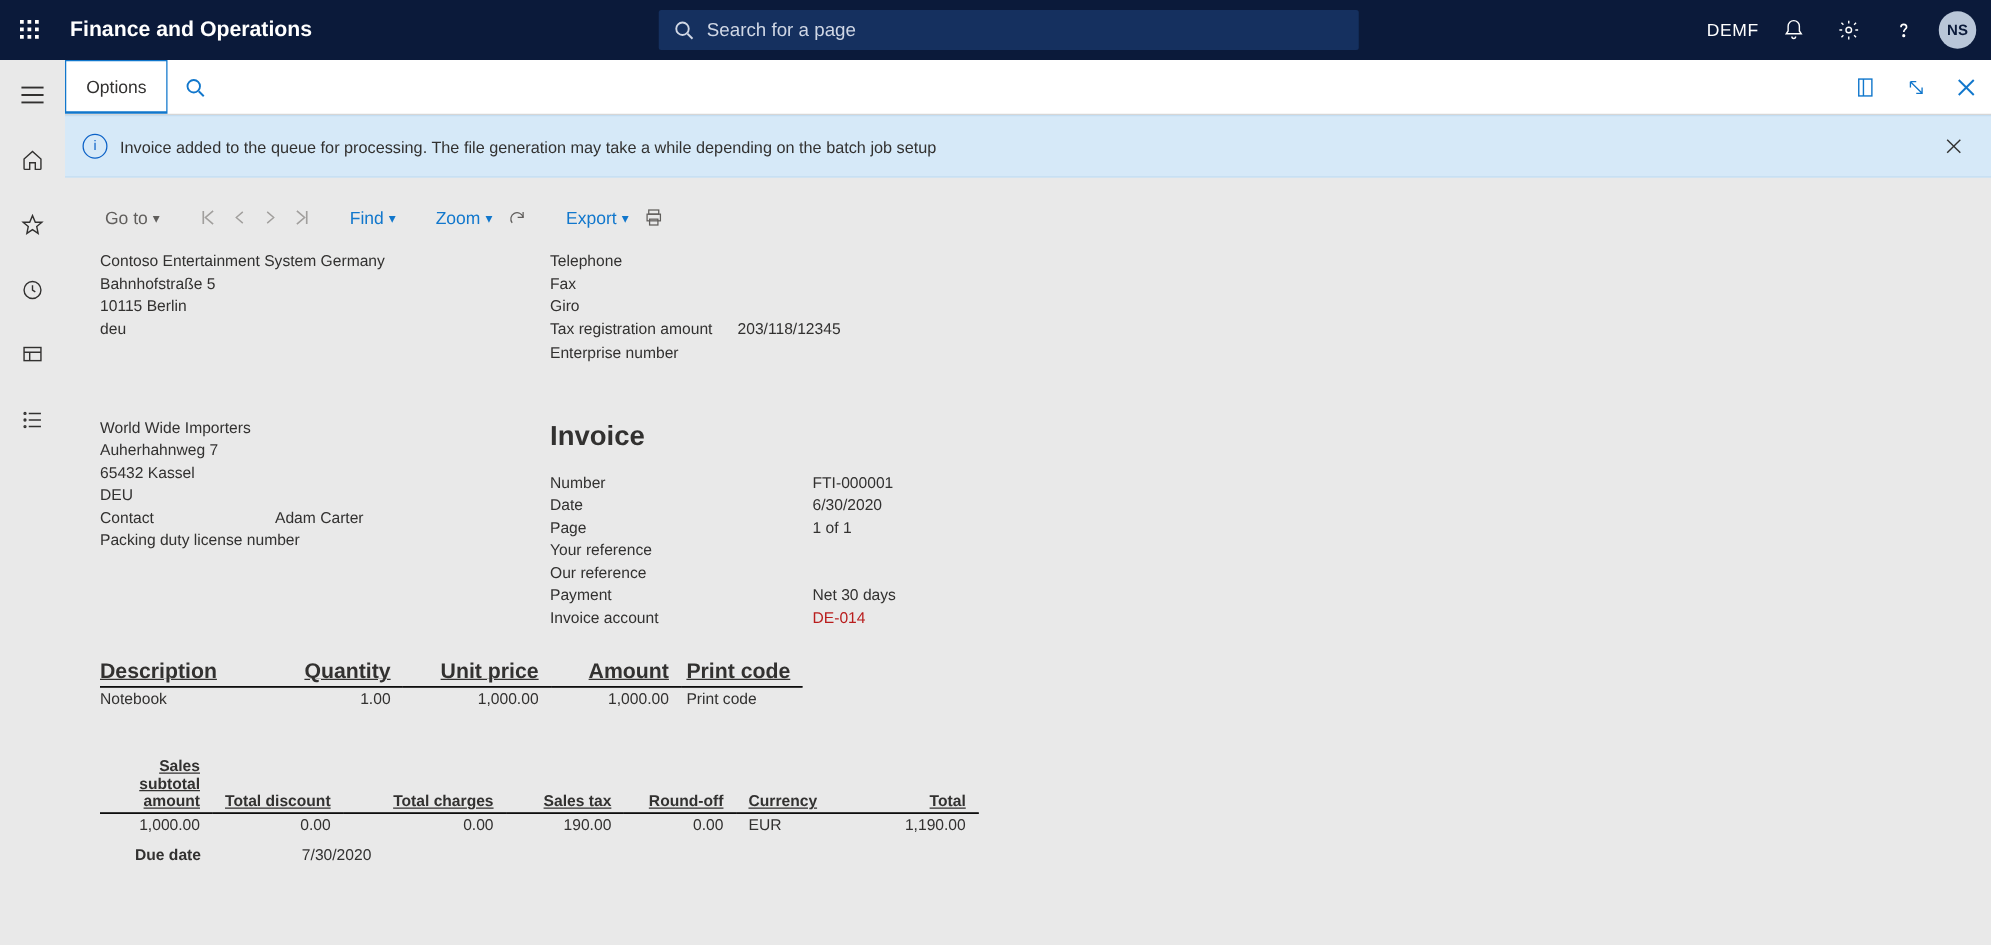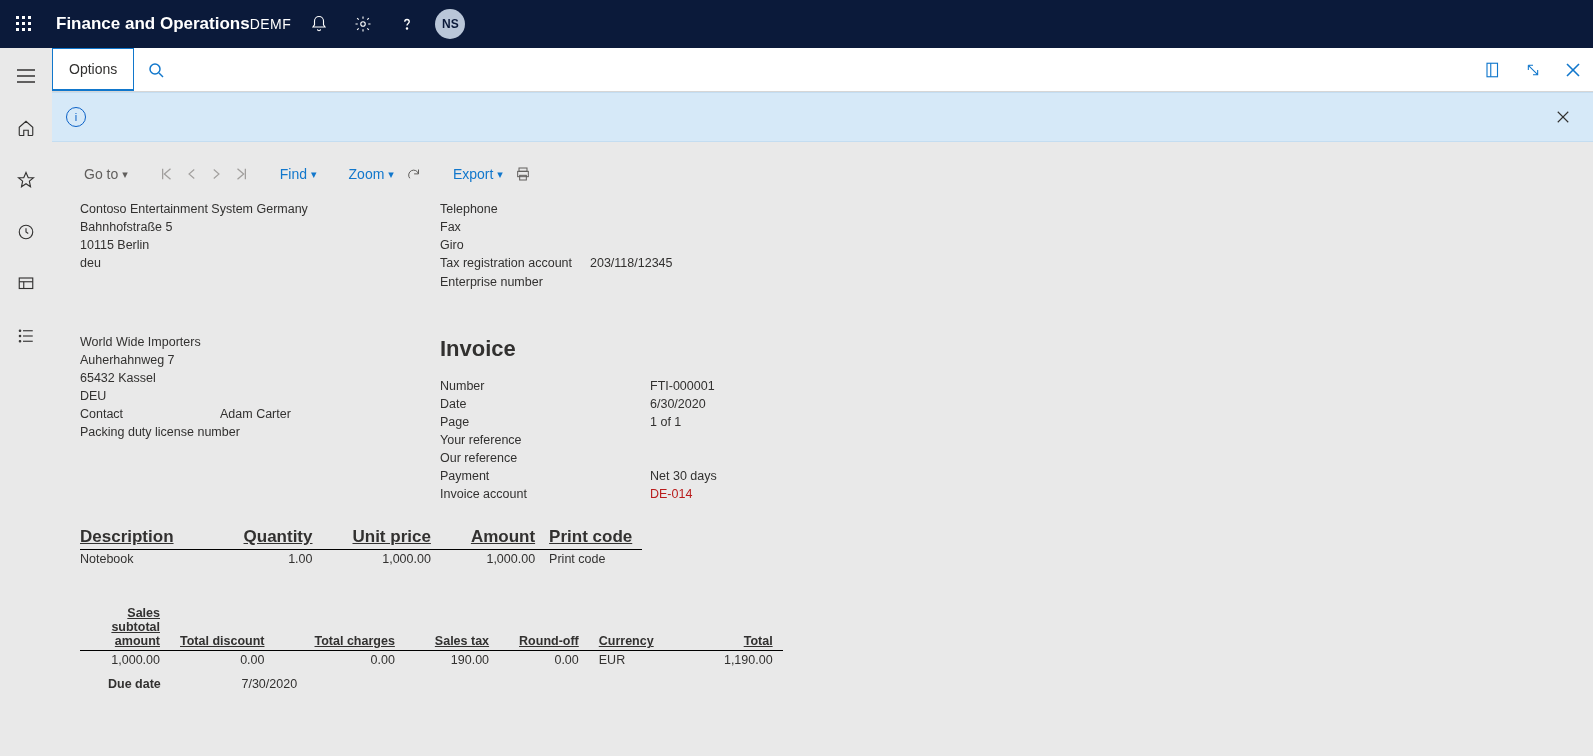--- a/index.html
+++ b/index.html
@@ -78,20 +78,27 @@
         <rect x="12" y="0" width="3" height="3"></rect>
       <rect x="0" y="6" width="3" height="3"></rect>
         <rect x="6" y="6" width="3" height="3"></rect>
         <rect x="12" y="6" width="3" height="3"></rect>
       <rect x="0" y="12" width="3" height="3"></rect>
         <rect x="6" y="12" width="3" height="3"></rect>
         <rect x="12" y="12" width="3" height="3"></rect>
     </svg>
   </div>
   <div class="title">Finance and Operations</div>
+  <div class="search">
+    <svg width="16" height="16" viewBox="0 0 16 16" fill="none" stroke="#d0d7e5" stroke-width="1.5">
+      <circle cx="7" cy="7" r="5"></circle>
+        <line x1="11" y1="11" x2="15" y2="15"></line>
+    </svg>
+    <span style="font-size:15px;">Search for a page</span>
+  </div>
   <div class="right">
     <div class="company">DEMF</div>
     <div class="icon-btn">
       <svg width="18" height="18" viewBox="0 0 24 24" fill="none" stroke="#fff" stroke-width="1.5">
         <path d="M6 8a6 6 0 0112 0v5l2 3H4l2-3V8z"></path>
           <path d="M10 19a2 2 0 004 0"></path>
       </svg>
     </div>
     <div class="icon-btn">
       <svg width="18" height="18" viewBox="0 0 24 24" fill="none" stroke="#fff" stroke-width="1.5">
@@ -179,20 +186,21 @@
       <div class="tool close">
         <svg width="16" height="16" viewBox="0 0 16 16" stroke="#1177cc" stroke-width="1.6">
           <line x1="2" y1="2" x2="14" y2="14"></line>
             <line x1="14" y1="2" x2="2" y2="14"></line>
         </svg>
       </div>
     </div>
 
     <div class="notice">
       <div class="info-ico">i</div>
+      <div>Invoice added to the queue for processing. The file generation may take a while depending on the batch job setup</div>
       <div class="dismiss">
         <svg width="14" height="14" viewBox="0 0 16 16" stroke="#323130" stroke-width="1.3">
           <line x1="2" y1="2" x2="14" y2="14"></line>
             <line x1="14" y1="2" x2="2" y2="14"></line>
         </svg>
       </div>
     </div>
 
     <div class="content">
 
@@ -259,21 +267,21 @@
           <div class="block" style="width:300px;">
             <div>Contoso Entertainment System Germany</div>
             <div>Bahnhofstraße 5</div>
             <div>10115 Berlin</div>
             <div>deu</div>
           </div>
           <div class="block">
             <div><span class="lbl-col">Telephone</span><span></span></div>
             <div><span class="lbl-col">Fax</span><span></span></div>
             <div><span class="lbl-col">Giro</span><span></span></div>
-            <div><span class="lbl-col">Tax registration account</span><span>203/118/12345</span></div>
+            <div><span class="lbl-col">Tax registration amount</span><span>203/118/12345</span></div>
             <div><span class="lbl-col">Enterprise number</span><span></span></div>
           </div>
         </div>
 
         <div class="row-top" style="margin-bottom:0;">
           <div class="block" style="width:300px;">
             <div>World Wide Importers</div>
             <div>Auherhahnweg 7</div>
             <div>65432 Kassel</div>
             <div>DEU</div>

